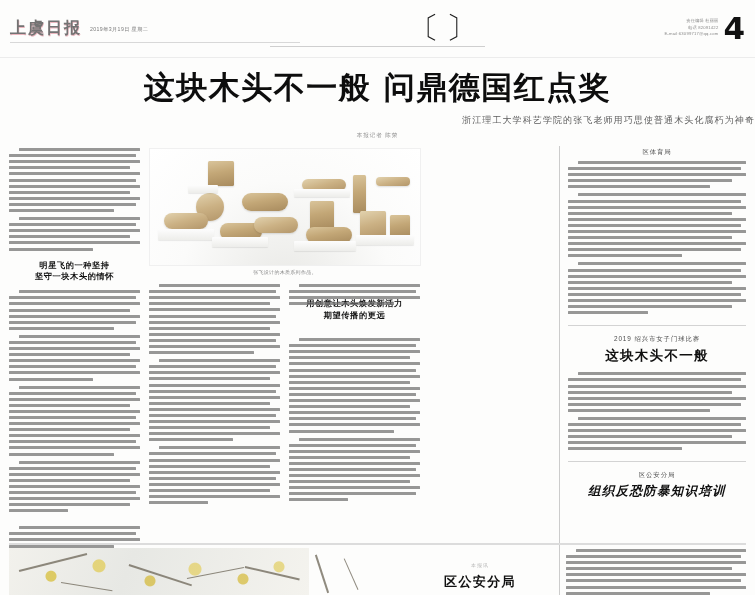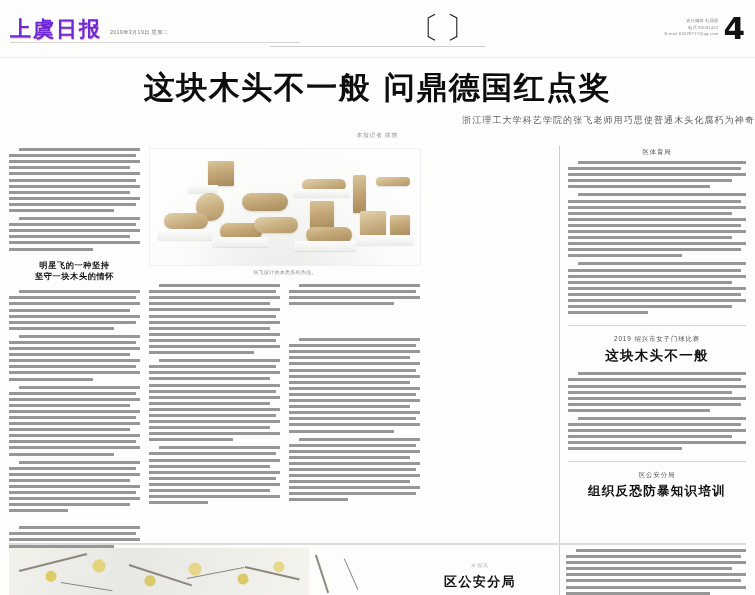--- a/index.html
+++ b/index.html
@@ -3,22 +3,22 @@
 <meta charset="utf-8">
 <style>
   html,body{margin:0;padding:0;background:#ffffff;}
   body{width:755px;height:595px;overflow:hidden;
        font-family:"Liberation Sans","DejaVu Sans",sans-serif;color:#1a1a1a;}
   .page{position:relative;width:755px;height:595px;background:#fdfdfc;}
 
   
   .masthead{position:relative;height:56px;display:flex;align-items:center;padding:0 10px;box-sizing:border-box;}
   .mast-left{width:300px;display:flex;align-items:flex-end;gap:8px;}
-  .mast-logo{font-family:"DejaVu Serif","Liberation Serif",serif;font-size:21px;font-weight:700;
-             color:#6d28d9;letter-spacing:2px;line-height:1;
+  .mast-logo{font-family:"DejaVu Serif","Liberation Serif",serif;font-size:16px;font-weight:700;
+             color:#737373;letter-spacing:2px;line-height:1;
              text-shadow:0.5px 0.5px 0 rgba(200,48,74,.35);}
   .mast-date{font-size:5.2px;color:#7a7a7a;letter-spacing:.4px;padding-bottom:3px;}
   .mast-rule{position:absolute;left:10px;top:42px;width:290px;height:1px;background:#d8d8d8;}
 
   .mast-center{flex:1;display:flex;justify-content:center;align-items:center;}
   .mast-title-wrap{display:flex;align-items:center;gap:7px;}
   .brk{font-size:30px;color:#1a1a1a;font-weight:400;line-height:1;}
   .mast-title{font-family:"DejaVu Sans","Liberation Sans",sans-serif;font-size:25px;font-weight:700;
               letter-spacing:3px;line-height:1;color:#111;}
   .mast-underline{position:absolute;left:270px;top:46px;width:215px;height:1px;background:#cfcfcf;}
@@ -64,21 +64,21 @@
   .wood2{background:linear-gradient(165deg,#e2d2ae 0%,#cbb184 50%,#b3966a 100%);}
   .shelf{position:absolute;background:linear-gradient(180deg,#fdfdfd 0%,#ededea 100%);
          border-radius:1px;box-shadow:0 1px 1px rgba(0,0,0,.08);}
 
   .caption{font-size:5px;color:#8a8a8a;text-align:center;margin-top:3px;letter-spacing:.3px;}
 
   
   .kicker{font-size:6.4px;color:#4a4a4a;text-align:center;letter-spacing:.9px;margin-bottom:4px;}
   .sb-head{font-size:13.5px;font-weight:700;text-align:center;letter-spacing:1.3px;
            color:#0f0f0f;line-height:1.2;margin-bottom:8px;}
-  .sb-head.sm{font-size:12.5px;}
+  .sb-head.sm{font-size:12.5px;font-style:italic;}
   .sb-rule{height:1px;background:#d3d3d3;margin:11px 0 9px 0;}
 
   
   .bottom{position:absolute;left:0;bottom:0;width:755px;height:52px;}
   .bot-rule{position:absolute;left:9px;top:0;width:737px;height:2px;background:#dcdcdc;}
   .botphoto{position:absolute;left:9px;top:5px;width:300px;height:47px;overflow:hidden;}
   .botphoto .bp{position:absolute;inset:0;
      background:
       radial-gradient(circle at 14% 60%, rgba(218,196,78,.85) 0 5px, transparent 6px),
       radial-gradient(circle at 30% 38%, rgba(226,206,96,.8) 0 6px, transparent 7px),
@@ -289,20 +289,23 @@
           <div class="shelf" style="left:8px;  top:80px; width:56px; height:11px;"></div>
           <div class="shelf" style="left:62px; top:88px; width:56px; height:10px;"></div>
           <div class="shelf" style="left:144px;top:92px; width:62px; height:10px;"></div>
           <div class="shelf" style="left:206px;top:86px; width:58px; height:10px;"></div>
           <div class="shelf" style="left:38px; top:36px; width:30px; height:8px;"></div>
           <div class="shelf" style="left:144px;top:40px; width:56px; height:8px;"></div>
         </div>
         <div class="caption">张飞设计的木质系列作品。</div>
       </div>
 
+      <div style="position:absolute;left:280px;top:150px;width:131px;">
+        <div class="subttl" style="margin-top:0">用创意让木头焕发新活力<br>期望传播的更远</div>
+      </div>
 
       <div style="position:absolute;left:140px;top:136px;width:131px;">
         <div class="para">
             <div class="ln s1"></div>
             <div class="ln s2"></div>
             <div class="ln s1"></div>
             <div class="ln s3"></div>
             <div class="ln s1"></div>
             <div class="ln s2"></div>
             <div class="ln s1"></div>

